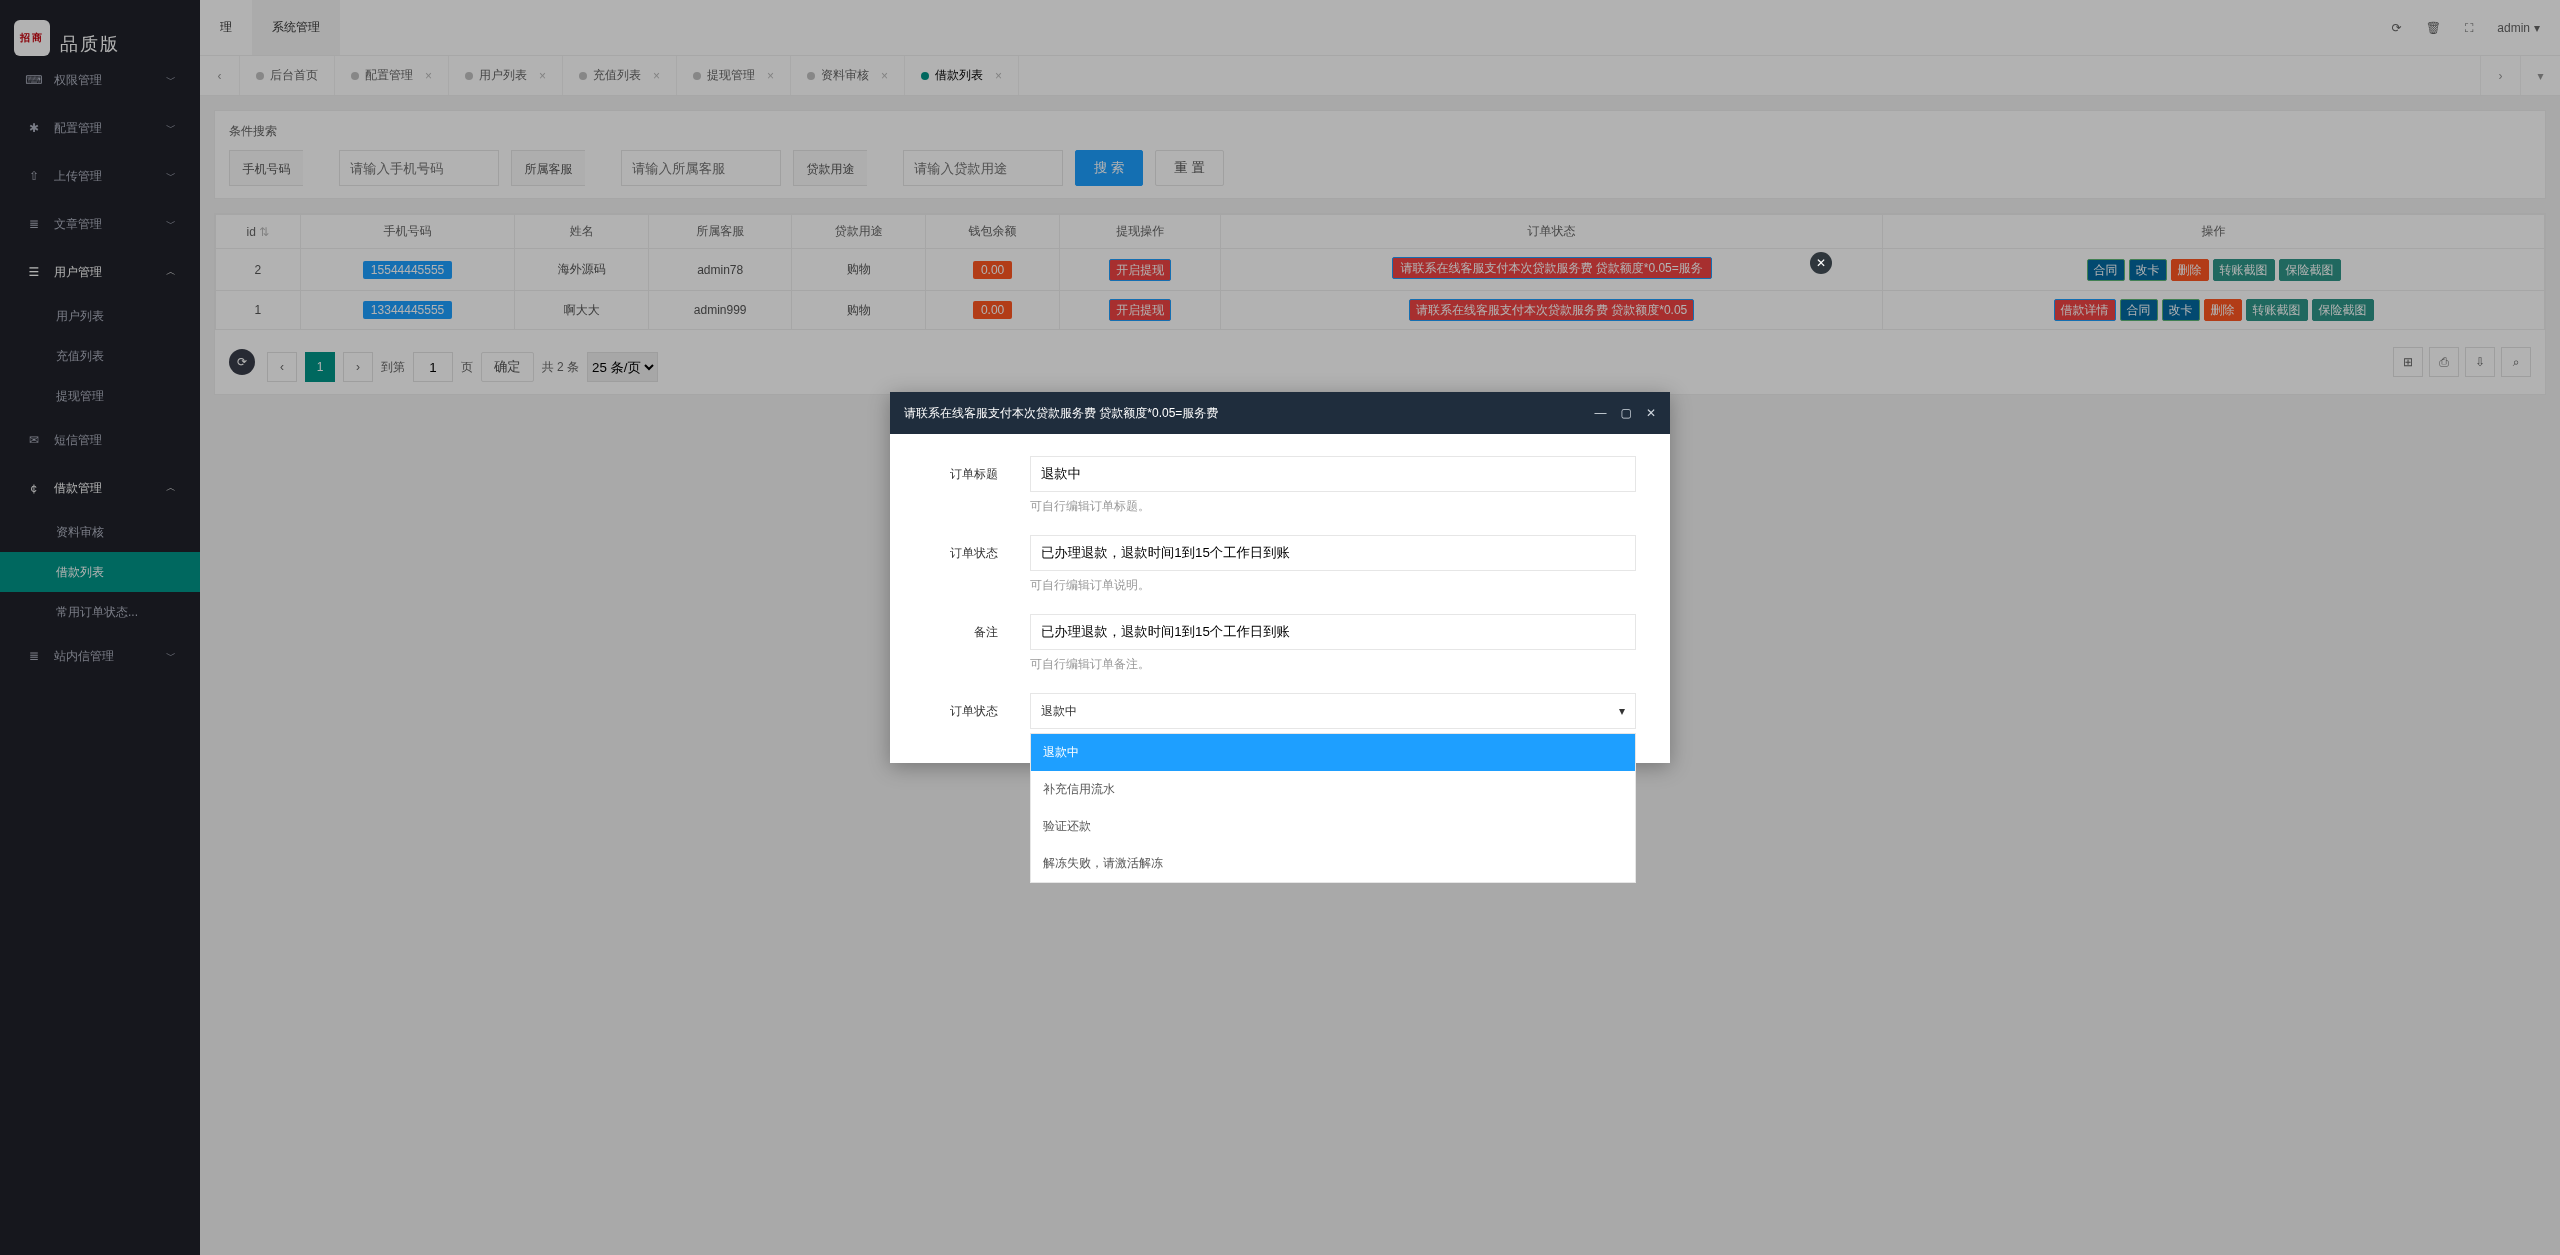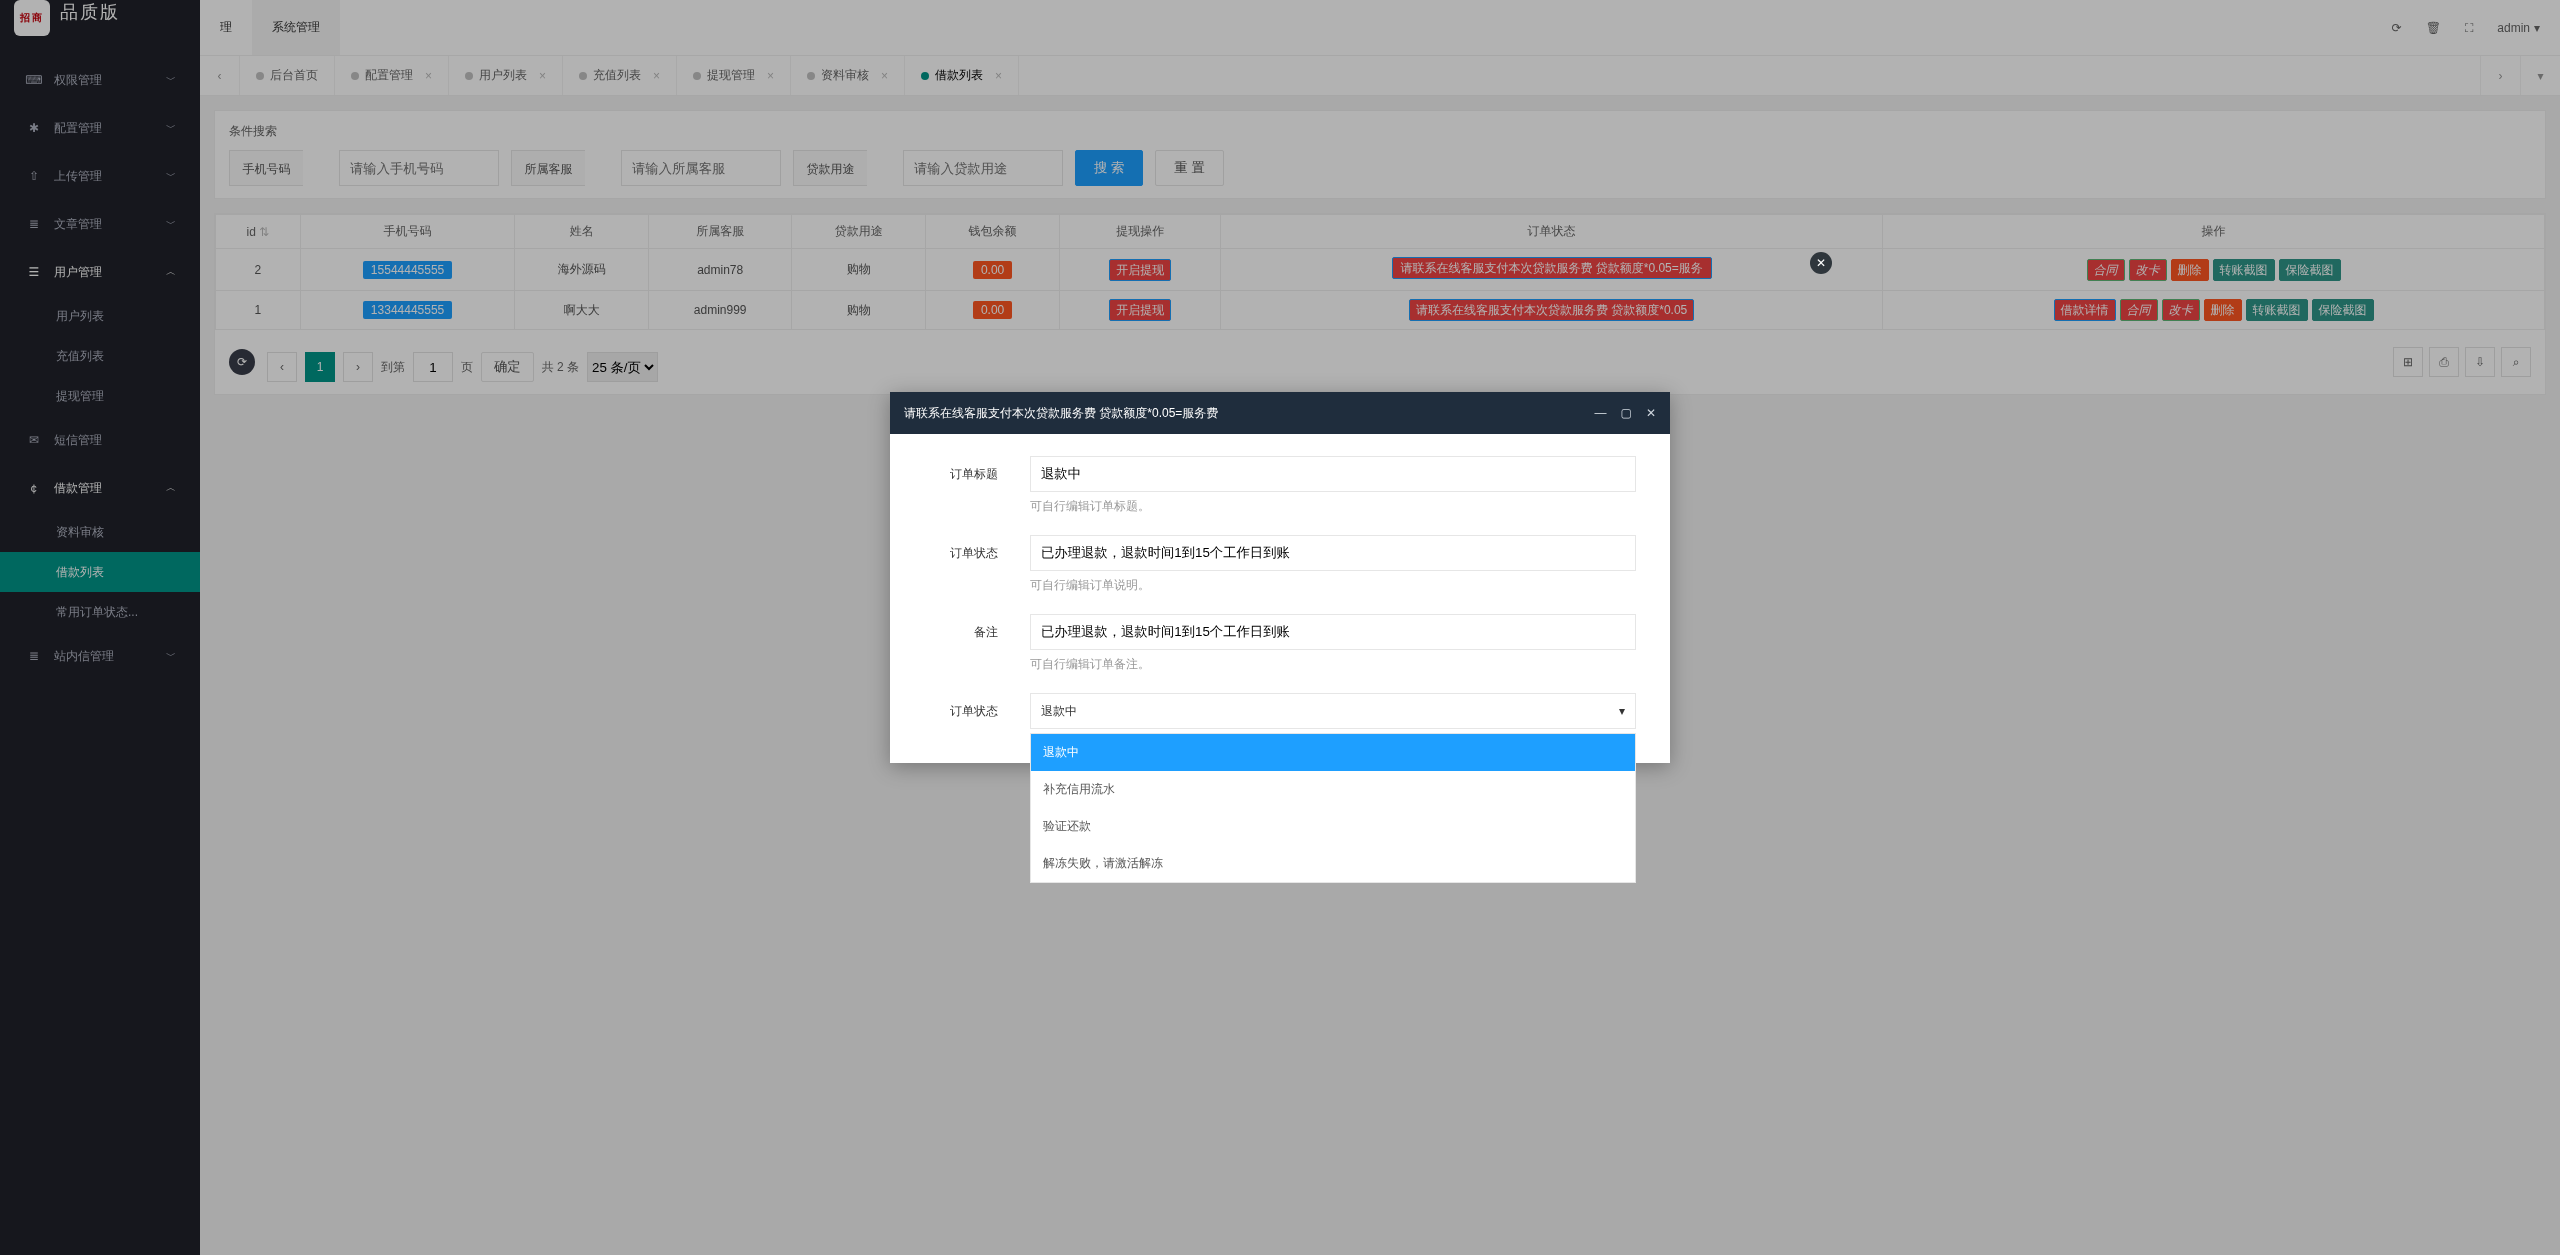--- a/index.html
+++ b/index.html
@@ -1,21 +1,21 @@
 <!DOCTYPE html>
 <html><head>
 <meta charset="utf-8">
 <style>
   * { box-sizing: border-box; margin: 0; padding: 0; }
   html, body { width: 100%; height: 100%; font-family: "Helvetica Neue", Arial, "PingFang SC", "Microsoft YaHei", sans-serif; font-size: 12px; color: #333; }
   body { background: #f2f2f2; overflow: hidden; }
 
   
   .sidebar { position: fixed; left: 0; top: 0; bottom: 0; width: 200px; background: #20222a; color: #aeb2c0; display: flex; flex-direction: column; }
-  .sidebar .brand { height: 56px; display: flex; align-items: flex-start; padding: 0 14px; color: #fff; font-size: 18px; letter-spacing: 2px; }
+  .sidebar .brand { height: 56px; display: flex; align-items: flex-end; padding: 0 14px; color: #fff; font-size: 18px; letter-spacing: 2px; }
   .sidebar .brand .logo { width: 36px; height: 36px; background: #fff; border-radius: 6px; margin-right: 10px; display: flex; align-items: center; justify-content: center; font-size: 10px; color: #c7000b; font-weight: bold; }
   .menu { list-style: none; }
   .menu li { position: relative; }
   .menu li a { display: flex; align-items: center; height: 48px; padding: 0 24px; color: #aeb2c0; text-decoration: none; cursor: pointer; }
   .menu li a .mi { width: 20px; margin-right: 10px; text-align: center; }
   .menu li a .arrow { margin-left: auto; font-size: 10px; }
   .menu li.sub a { padding-left: 56px; height: 40px; font-size: 12px; }
   .menu li.active > a, .menu li.sub.active a { background: #009688; color: #fff; }
   .menu li a.light { color: #fff; }
 
@@ -47,21 +47,21 @@
   .panel .panel-body { padding: 12px 14px; }
   .fieldset-title { color: #666; margin-bottom: 10px; }
 
   .inline-form { display: flex; flex-wrap: wrap; gap: 12px; align-items: center; }
   .form-item { display: flex; align-items: center; }
   .form-item .lab { width: 74px; height: 36px; line-height: 36px; text-align: center; border: 1px solid #e6e6e6; border-right: none; background: #fafafa; color: #555; }
   .form-item .inp { height: 36px; width: 160px; border: 1px solid #e6e6e6; padding: 0 10px; outline: none; margin-left: 36px; }
   .btn { height: 36px; line-height: 34px; padding: 0 18px; border: 1px solid #e6e6e6; background: #fff; color: #555; cursor: pointer; border-radius: 2px; }
   .btn.primary { background: #1e9fff; border-color: #1e9fff; color: #fff; }
   .btn.sm { height: 22px; line-height: 20px; padding: 0 6px; font-size: 12px; border-radius: 2px; }
-  .btn.green { background: #ef4444; border-color: #5fb878; color: #fff; font-style: italic; }
+  .btn.green { background: #0369a1; border-color: #5fb878; color: #fff; }
   .btn.blue  { background: #ef4444; border-color: #1e9fff; color: #fff; }
   .btn.cyan  { background: #2f9688; border-color: #2f9688; color: #fff; }
   .btn.red   { background: #ff5722; border-color: #ff5722; color: #fff; }
   .tag-blue { display:inline-block; background:#1e9fff; color:#fff; padding:2px 8px; border-radius:2px; }
   .badge-red { display:inline-block; background:#ff5722; color:#fff; padding:2px 8px; border-radius:2px; }
 
   table.data { width: 100%; border-collapse: collapse; }
   table.data th, table.data td { border: 1px solid #eee; padding: 8px 10px; text-align: center; font-weight: normal; color: #555; background: #fff; }
   table.data th { color: #666; }
   .actions-cell { display: flex; gap: 4px; justify-content: center; flex-wrap: wrap; }

